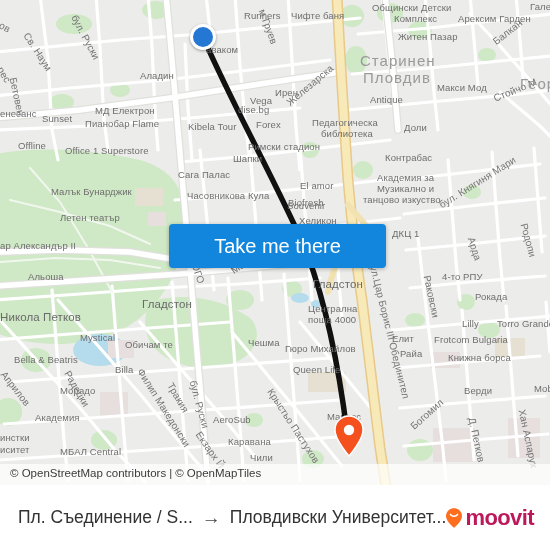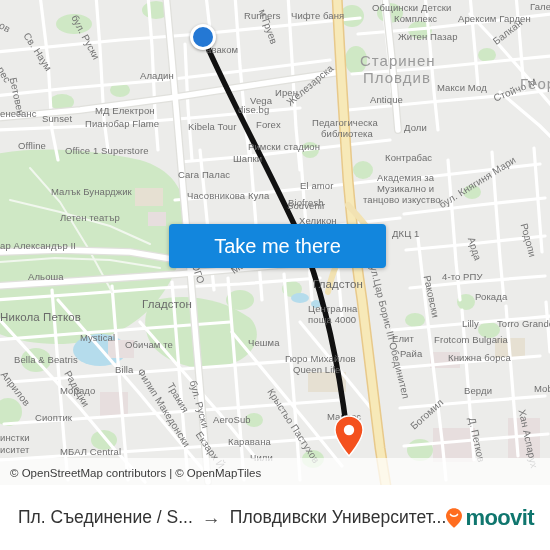--- a/index.html
+++ b/index.html
@@ -75,21 +75,21 @@
     box-shadow: 0 1px 4px rgba(0,0,0,.28);
     display: flex; align-items: center; justify-content: center;
     padding: 0;
   }
 
   
   #attribution {
     position: absolute;
     left: 0; bottom: 0;
     width: 100%;
-    padding: 9px 0 4px 10px;
+    padding: 3px 0 4px 10px;
     font-size: 11.5px;
     color: #3b3b3b;
     background: rgba(255,255,255,.72);
     line-height: 1.2;
     white-space: nowrap;
   }
   .attr-sep { margin: 0 3px; color: #3b3b3b; }
 
   
   #footer {
@@ -113,21 +113,21 @@
   #trip-origin, #trip-destination { white-space: nowrap; }
   #trip-arrow { font-size: 19px; color: #444; line-height: 1; }
   #brand {
     display: flex; align-items: center;
     gap: 1px;
     flex: none;
   }
   #brand-wordmark {
     font-size: 22px;
     font-weight: bold;
-    color: #0f766e;
+    color: #be185d;
     letter-spacing: -.6px;
     line-height: 1;
   }
 </style>
 </head>
 <body>
 
 <div id="app">
 
   <div id="map-area">
@@ -366,37 +366,37 @@
         <div class="map-label lbl-poi" style="left: 308px; top: 303px;">Централна</div>
         <div class="map-label lbl-poi" style="left: 308px; top: 314px;">поща 4000</div>
         <div class="map-label lbl-street" style="left: 372px; top: 255px; transform: rotate(76deg);">бул.Цар Борис III Обединител</div>
         <div class="map-label lbl-poi" style="left: 80px; top: 332px;">Mystical</div>
         <div class="map-label lbl-poi" style="left: 125px; top: 339px;">Обичам те</div>
         <div class="map-label lbl-poi" style="left: 392px; top: 333px;">Елит</div>
         <div class="map-label lbl-poi" style="left: 462px; top: 318px;">Lilly</div>
         <div class="map-label lbl-poi" style="left: 497px; top: 318px;">Torro Grande</div>
         <div class="map-label lbl-poi" style="left: 434px; top: 334px;">Frotcom Bulgaria</div>
         <div class="map-label lbl-poi" style="left: 248px; top: 337px;">Чешма</div>
-        <div class="map-label lbl-poi" style="left: 285px; top: 353px;">Гюро Михайлов</div>
+        <div class="map-label lbl-poi" style="left: 285px; top: 343px;">Гюро Михайлов</div>
         <div class="map-label lbl-poi" style="left: 14px; top: 354px;">Bella &amp; Beatris</div>
         <div class="map-label lbl-poi" style="left: 115px; top: 364px;">Billa</div>
         <div class="map-label lbl-poi" style="left: 400px; top: 348px;">Райа</div>
         <div class="map-label lbl-poi" style="left: 448px; top: 352px;">Книжна борса</div>
         <div class="map-label lbl-street" style="left: 3px; top: 367px; transform: rotate(52deg);">Априлов</div>
         <div class="map-label lbl-street" style="left: 67px; top: 366px; transform: rotate(60deg);">Радецки</div>
         <div class="map-label lbl-street" style="left: 140px; top: 364px; transform: rotate(58deg);">Филип Македонски</div>
         <div class="map-label lbl-street" style="left: 170px; top: 378px; transform: rotate(60deg);">Тракия</div>
         <div class="map-label lbl-street" style="left: 193px; top: 375px; transform: rotate(75deg);">бул. Руски</div>
         <div class="map-label lbl-poi" style="left: 60px; top: 385px;">Морадо</div>
         <div class="map-label lbl-poi" style="left: 293px; top: 364px;">Queen Life</div>
         <div class="map-label lbl-street" style="left: 270px; top: 384px; transform: rotate(57deg);">Крыстьо Пастухов</div>
         <div class="map-label lbl-poi" style="left: 464px; top: 385px;">Верди</div>
         <div class="map-label lbl-poi" style="left: 534px; top: 383px;">Mobi</div>
         <div class="map-label lbl-poi" style="left: 213px; top: 414px;">AeroSub</div>
-        <div class="map-label lbl-poi" style="left: 35px; top: 412px;">Сиоптик</div>
+        <div class="map-label lbl-poi" style="left: 35px; top: 412px;">Академия</div>
         <div class="map-label lbl-poi" style="left: 327px; top: 411px;">Манвос</div>
         <div class="map-label lbl-street" style="left: 412px; top: 422px; transform: rotate(-42deg);">Богомил</div>
         <div class="map-label lbl-street" style="left: 472px; top: 412px; transform: rotate(78deg);">Д. Петков</div>
         <div class="map-label lbl-street" style="left: 522px; top: 404px; transform: rotate(78deg);">Хан Аспарух</div>
         <div class="map-label lbl-poi" style="left: 228px; top: 436px;">Каравана</div>
         <div class="map-label lbl-poi" style="left: 250px; top: 452px;">Чили</div>
         <div class="map-label lbl-street" style="left: 198px; top: 427px; transform: rotate(55deg);">Екзарх Й</div>
         <div class="map-label lbl-poi" style="left: 0px; top: 432px;">инстки</div>
         <div class="map-label lbl-poi" style="left: 0px; top: 444px;">иситет</div>
         <div class="map-label lbl-poi" style="left: 60px; top: 446px;">МБАЛ Central</div>

